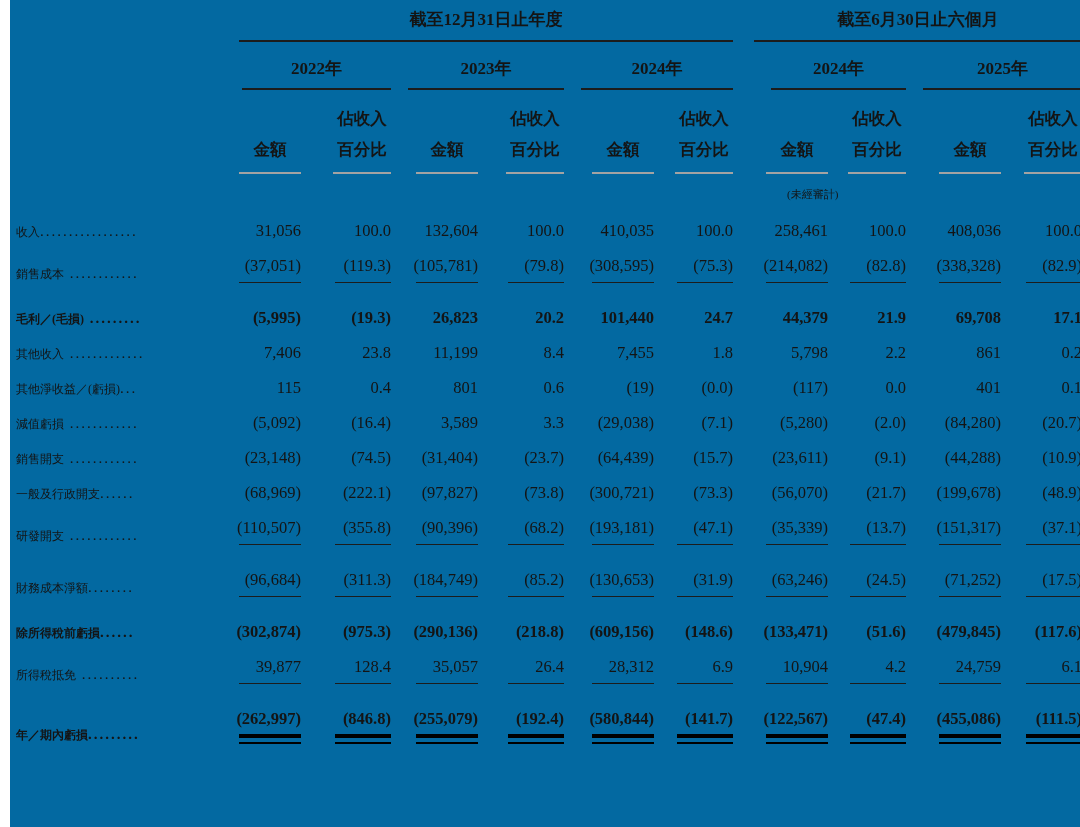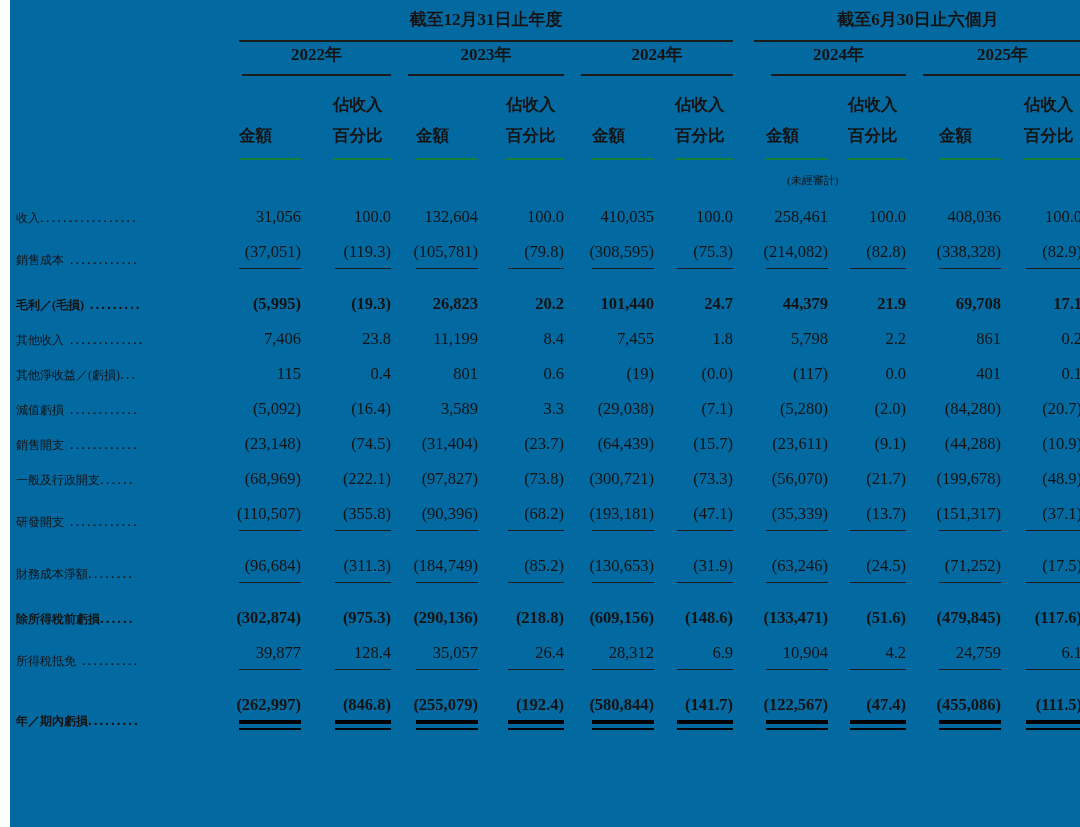--- a/index.html
+++ b/index.html
@@ -20,34 +20,34 @@
   .gline{
     margin-left:14px;
     padding-bottom:9px;
     border-bottom:2px solid #1c1c1c;
     text-align:center;
     font-weight:bold;
     font-size:17px;
     white-space:nowrap;
   }
   .gline.interim{margin-left:0;}
-  .yrow th{padding-top:1px;}
+  .yrow th{padding-top:15px;}
   .yline{
     margin-left:17px;
     padding-bottom:8px;
     border-bottom:2px solid #1c1c1c;
     text-align:center;
     font-weight:bold;
     font-size:17px;
   }
   .shrow th{padding-top:14px;}
   .crule{
     width:62px;margin-left:auto;
-    text-align:left;
-    border-bottom:2px solid #15803d;
+    text-align:center;
+    border-bottom:2px solid #a3a3a3;
     padding-bottom:7px;
     font-weight:bold;
     font-size:16.5px;
     line-height:1.85;
     white-space:nowrap;
   }
   .crule.pct{width:58px;}
   .noterow td{text-align:left;}
   .note{
     font-style:italic;

